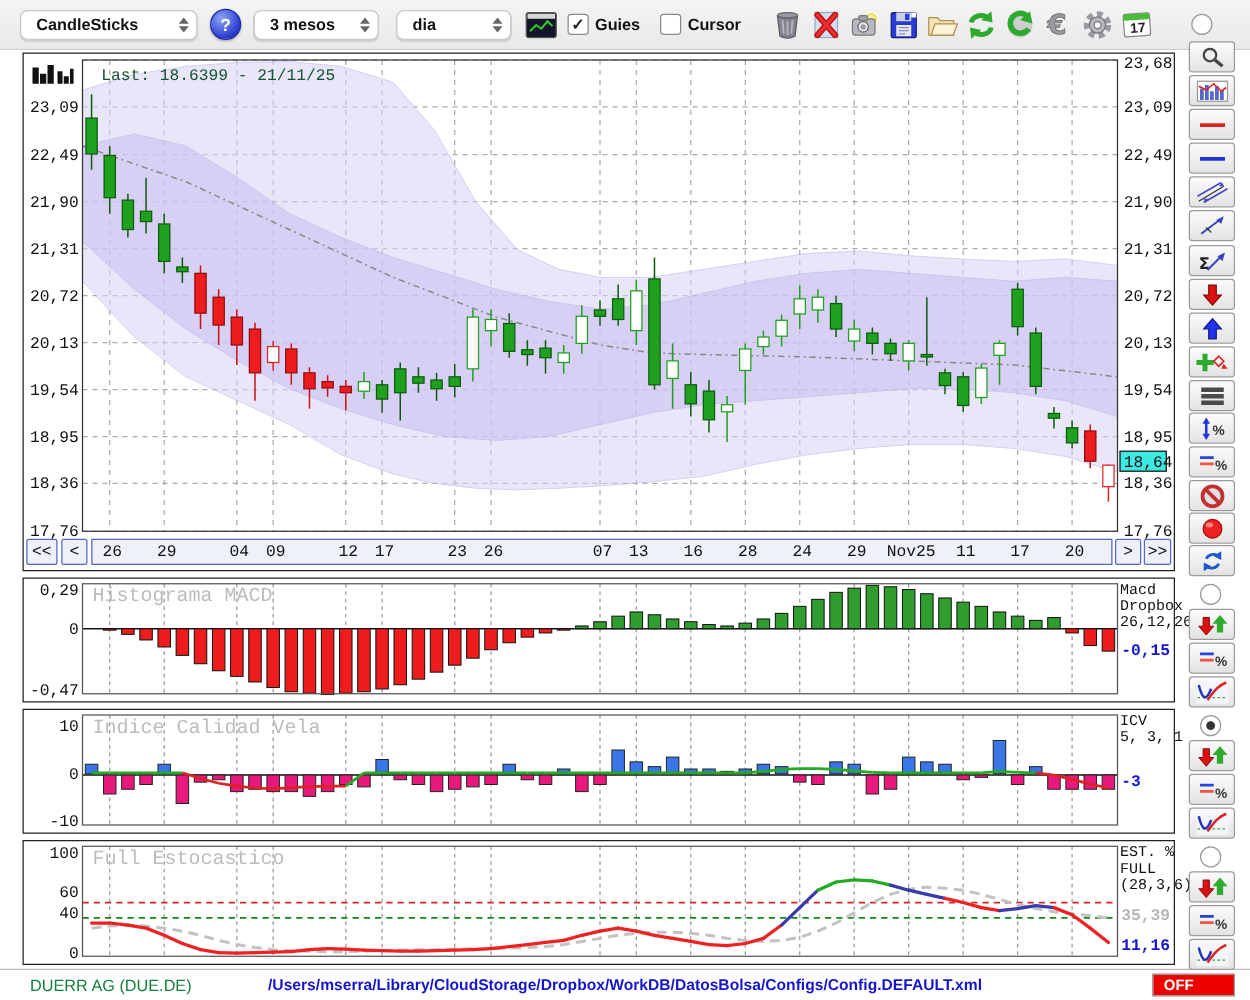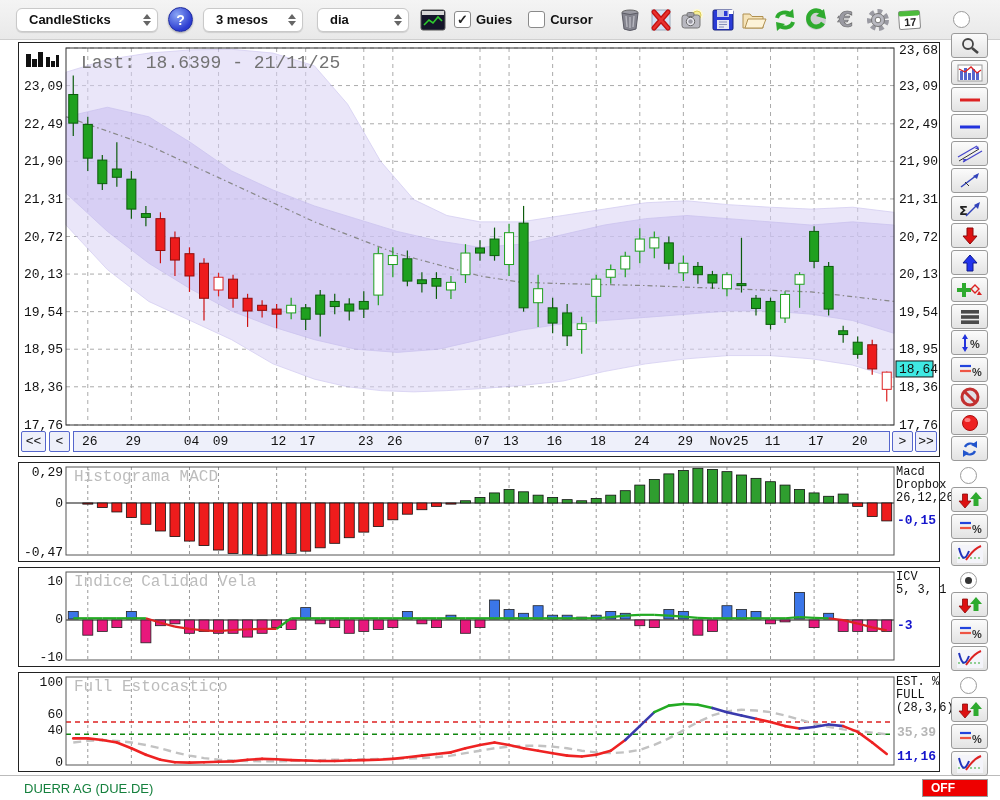--- a/index.html
+++ b/index.html
@@ -18,21 +18,21 @@
   #win-radio{margin-left:auto;margin-right:30px;}
   .radio{width:15px;height:15px;border-radius:50%;border:1px solid #9a9a9a;background:#fff;display:flex;align-items:center;justify-content:center;}
   .radio.sel::after{content:"";width:7px;height:7px;border-radius:50%;background:#333;}
   
   .panel{position:absolute;left:18px;width:922px;background:#fff;border:1px solid #222;box-sizing:border-box;font-family:Liberation Mono, monospace;}
   #main-panel{top:42px;height:415px;}
   #macd-panel{top:462px;height:100px;}
   #icv-panel{top:567px;height:100px;}
   #stoch-panel{top:672px;height:100px;}
   .panel svg{position:absolute;left:0;top:0;}
-  .last-label{position:absolute;left:62px;top:10px;font-size:18px;color:#737373;}
+  .last-label{position:absolute;left:62px;top:10px;font-size:13px;color:#14532d;}
   .mini-hist{position:absolute;left:6px;top:8px;}
   .ptitle{position:absolute;left:55px;top:5px;font-size:16px;color:#bcbcbc;}
   .rtext{position:absolute;left:877px;font-size:12px;color:#111;line-height:13px;white-space:nowrap;}
   .rval{position:absolute;left:878px;font-size:13px;font-weight:bold;}
   
   .nav-row{position:absolute;left:1px;right:1px;top:388px;height:23px;font-size:13px;}
   .navbtn{position:absolute;top:0;height:21px;border:1px solid #5566cc;background:#eef0fa;border-radius:2px;display:flex;align-items:center;justify-content:center;color:#111;box-sizing:border-box;}
   #nav-first{left:1px;width:25px;} #nav-prev{left:29px;width:21px;}
   #date-strip{position:absolute;left:53px;right:48px;top:0;height:21px;border:1px solid #5566cc;background:#eef0fa;box-sizing:border-box;overflow:hidden;}
   #nav-next{right:25px;width:21px;} #nav-last{right:1px;width:22px;}
@@ -370,21 +370,21 @@
           <span class="datelab" style="left: 59.3684px;">29</span>
           <span class="datelab" style="left: 117.474px;">04</span>
           <span class="datelab" style="left: 146.526px;">09</span>
           <span class="datelab" style="left: 204.632px;">12</span>
           <span class="datelab" style="left: 233.684px;">17</span>
           <span class="datelab" style="left: 291.789px;">23</span>
           <span class="datelab" style="left: 320.842px;">26</span>
           <span class="datelab" style="left: 408px;">07</span>
           <span class="datelab" style="left: 437.053px;">13</span>
           <span class="datelab" style="left: 480.632px;">16</span>
-          <span class="datelab" style="left: 524.211px;">18</span>
+          <span class="datelab" style="left: 524.211px;">28</span>
           <span class="datelab" style="left: 567.789px;">24</span>
           <span class="datelab" style="left: 611.368px;">29</span>
           <span class="datelab" style="left: 654.947px;">Nov25</span>
           <span class="datelab" style="left: 698.526px;">11</span>
           <span class="datelab" style="left: 742.105px;">17</span>
           <span class="datelab" style="left: 785.684px;">20</span>
         </div>
       <div id="nav-next" class="navbtn">&gt;</div>
       <div id="nav-last" class="navbtn">&gt;&gt;</div>
     </div>
@@ -723,20 +723,21 @@
         <div>(28,3,6)</div>
     </div>
     <div class="rval" style="top:52px;color:#b5b5b5">35,39</div>
     <div class="rval" style="top:76px;color:#1515cc">11,16</div>
   </div>
 
   <div id="sidebar"></div>
 
   <div id="statusbar">
     <span id="status-symbol">DUERR AG (DUE.DE)</span>
+    <span id="status-path">/Users/mserra/Library/CloudStorage/Dropbox/WorkDB/DatosBolsa/Configs/Config.DEFAULT.xml</span>
     <span id="status-off">OFF</span>
   </div>
 <div class="sbtn" style="left: 951px; top: 33px;">
       <svg width="24" height="18">
         <circle cx="10" cy="7" r="5" fill="#eee" stroke="#444" stroke-width="1.8"></circle>
         <line x1="14" y1="11" x2="20" y2="16" stroke="#444" stroke-width="2.6"></line>
       </svg>
     </div>
     <div class="sbtn" style="left: 951px; top: 60px;">
       <svg width="26" height="18">

